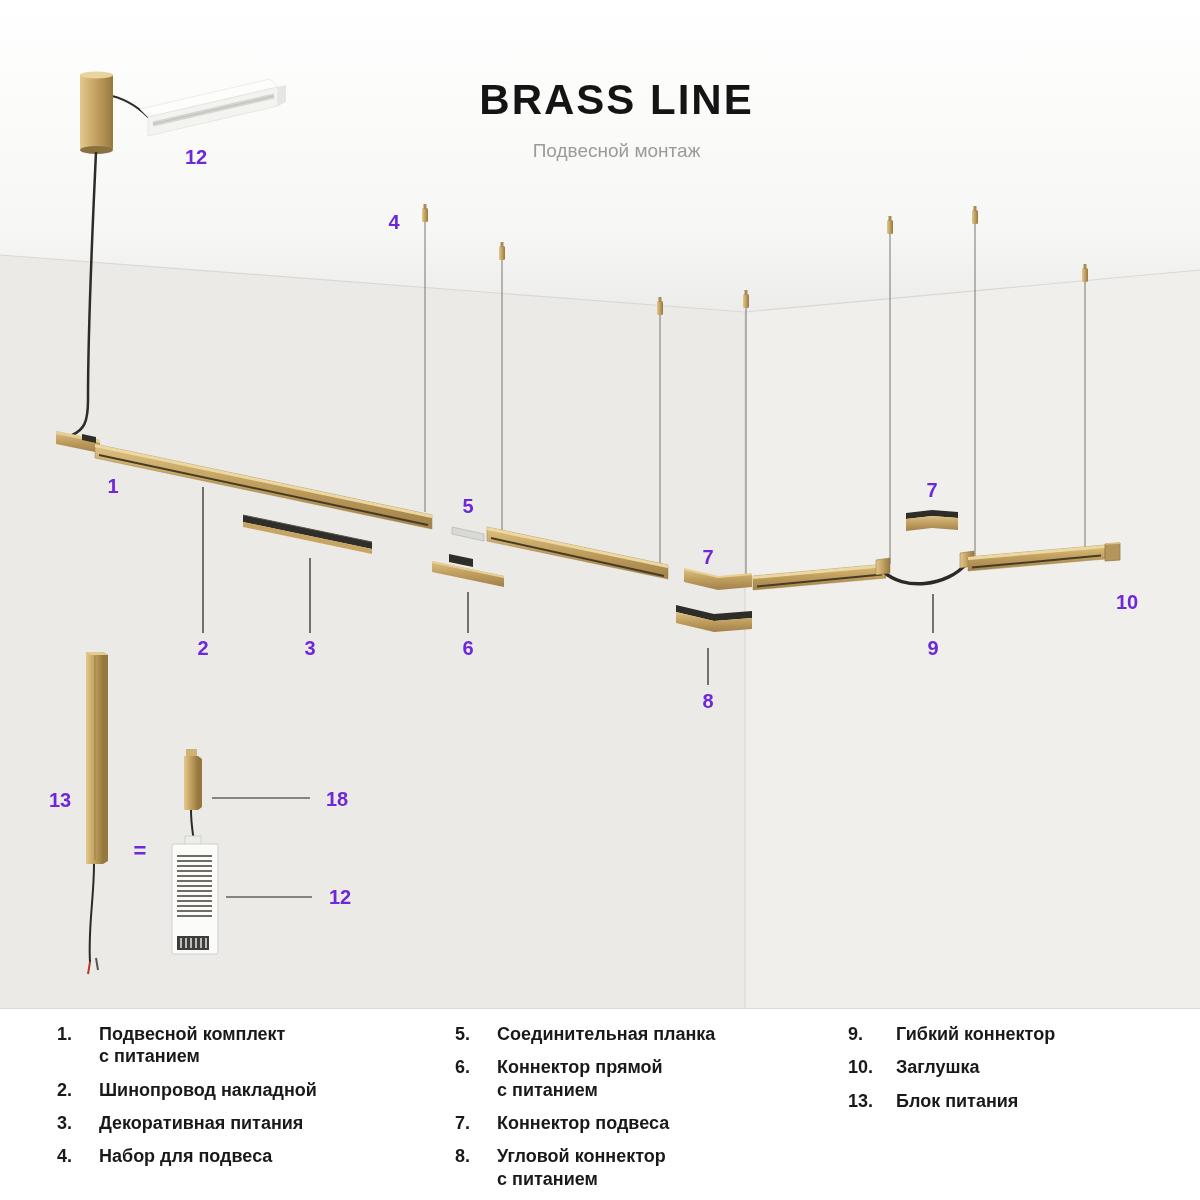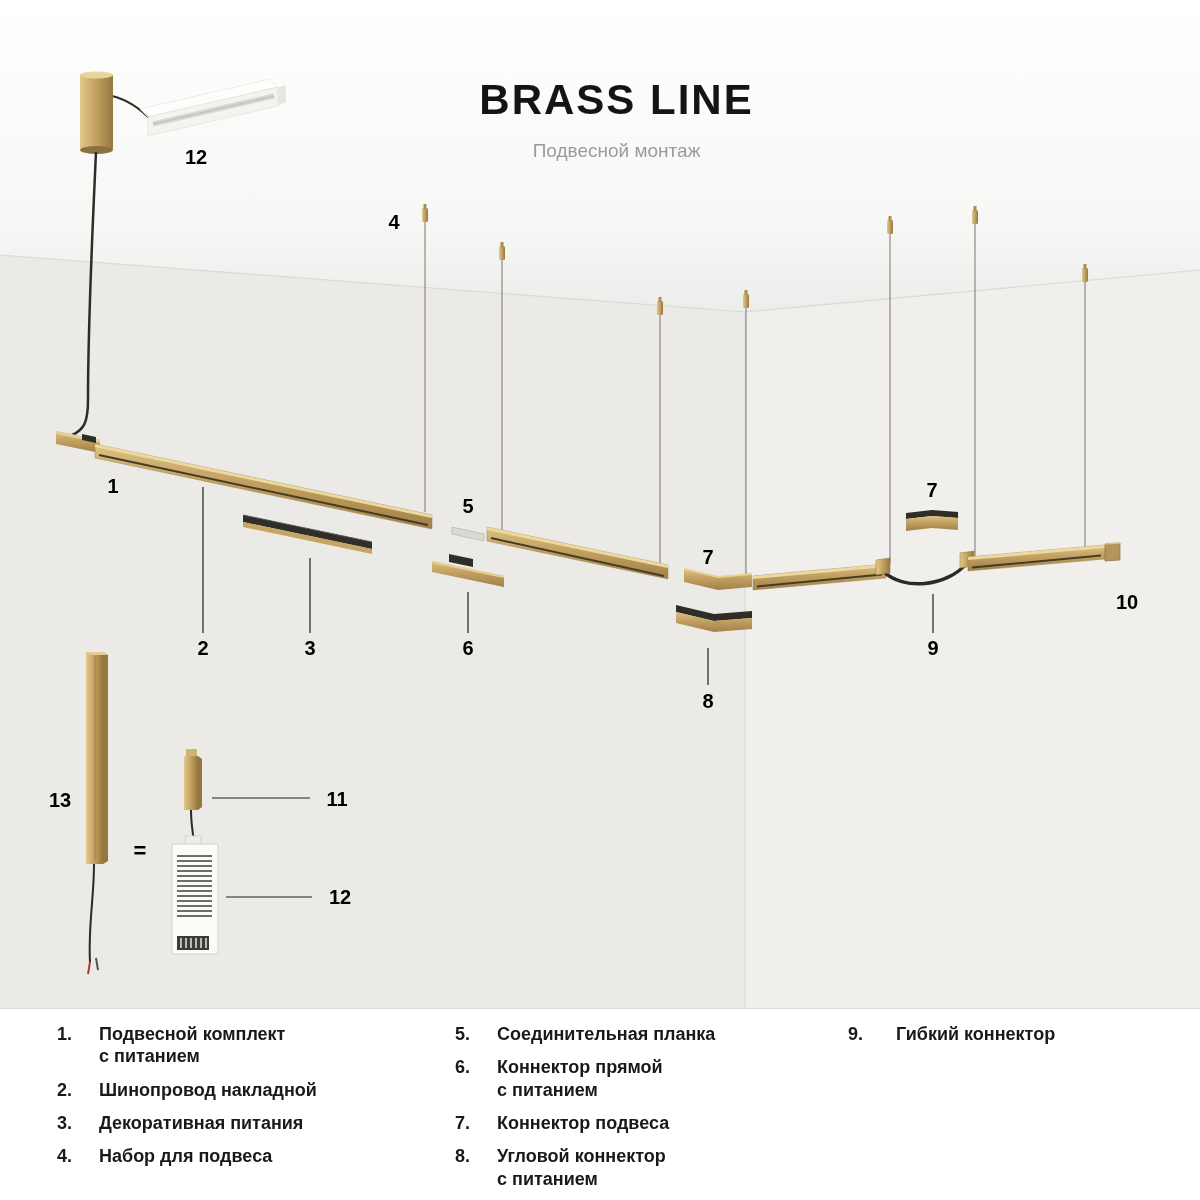--- a/index.html
+++ b/index.html
@@ -4,21 +4,21 @@
 <style>
   html,body{margin:0;padding:0;background:#ffffff;}
   .stage{position:relative;width:1200px;height:1200px;overflow:hidden;
          font-family:"Liberation Sans",sans-serif;background:#fff;padding-left:33px;}
   .scene-svg{position:absolute;left:0;top:0;display:block;}
   .title{position:absolute;top:76px;left:0;width:100%;text-align:center;
          font-size:42px;font-weight:800;letter-spacing:2px;color:#141414;}
   .subtitle{position:absolute;top:140px;left:0;width:100%;text-align:center;
             font-size:19px;color:#9b9b9b;}
   .callout{position:absolute;transform:translate(-50%,-50%);
-           font-size:20px;font-weight:700;color:#000000;white-space:nowrap;}
+           font-size:20px;font-weight:700;color:#6d28d9;white-space:nowrap;}
   .callout.eq{font-size:22px;}
   .legend{position:absolute;left:0;top:1008px;width:1200px;height:192px;
           background:#ffffff;border-top:1px solid #d9d9d6;box-sizing:border-box;}
   .leg-col{position:absolute;top:14px;display:flex;flex-direction:column;gap:11px;}
   .leg-col.c1{left:57px;}
   .leg-col.c2{left:455px;}
   .leg-col.c3{left:848px;}
   .leg-item{display:flex;font-size:18px;font-weight:700;color:#19191b;line-height:1.24;}
   .leg-num{width:34px;flex:none;}
   .leg-col.c3 .leg-num{width:40px;}
@@ -245,21 +245,21 @@
   <div class="callout" style="left:708px;top:557px">7</div>
   <div class="callout" style="left:932px;top:490px">7</div>
   <div class="callout" style="left:203px;top:648px">2</div>
   <div class="callout" style="left:310px;top:648px">3</div>
   <div class="callout" style="left:468px;top:648px">6</div>
   <div class="callout" style="left:708px;top:701px">8</div>
   <div class="callout" style="left:933px;top:648px">9</div>
   <div class="callout" style="left:1127px;top:602px">10</div>
   <div class="callout" style="left:60px;top:800px">13</div>
   <div class="callout eq" style="left:140px;top:851px">=</div>
-  <div class="callout" style="left:337px;top:799px">11</div>
+  <div class="callout" style="left:337px;top:799px">18</div>
   <div class="callout" style="left:340px;top:897px">12</div>
 
   <div class="legend">
     <div class="leg-col c1">
       <div class="leg-item">
         <span class="leg-num">1.</span>
         <span class="leg-label">Подвесной комплект
 с питанием</span>
       </div>
       <div class="leg-item">
@@ -293,16 +293,24 @@
         <span class="leg-num">8.</span>
         <span class="leg-label">Угловой коннектор
 с питанием</span>
       </div>
     </div>
     <div class="leg-col c3">
       <div class="leg-item">
         <span class="leg-num">9.</span>
         <span class="leg-label">Гибкий коннектор</span>
       </div>
+      <div class="leg-item">
+        <span class="leg-num">10.</span>
+        <span class="leg-label">Заглушка</span>
+      </div>
+      <div class="leg-item">
+        <span class="leg-num">13.</span>
+        <span class="leg-label">Блок питания</span>
+      </div>
     </div>
   </div>
 
 </div>
 
 </body></html>

